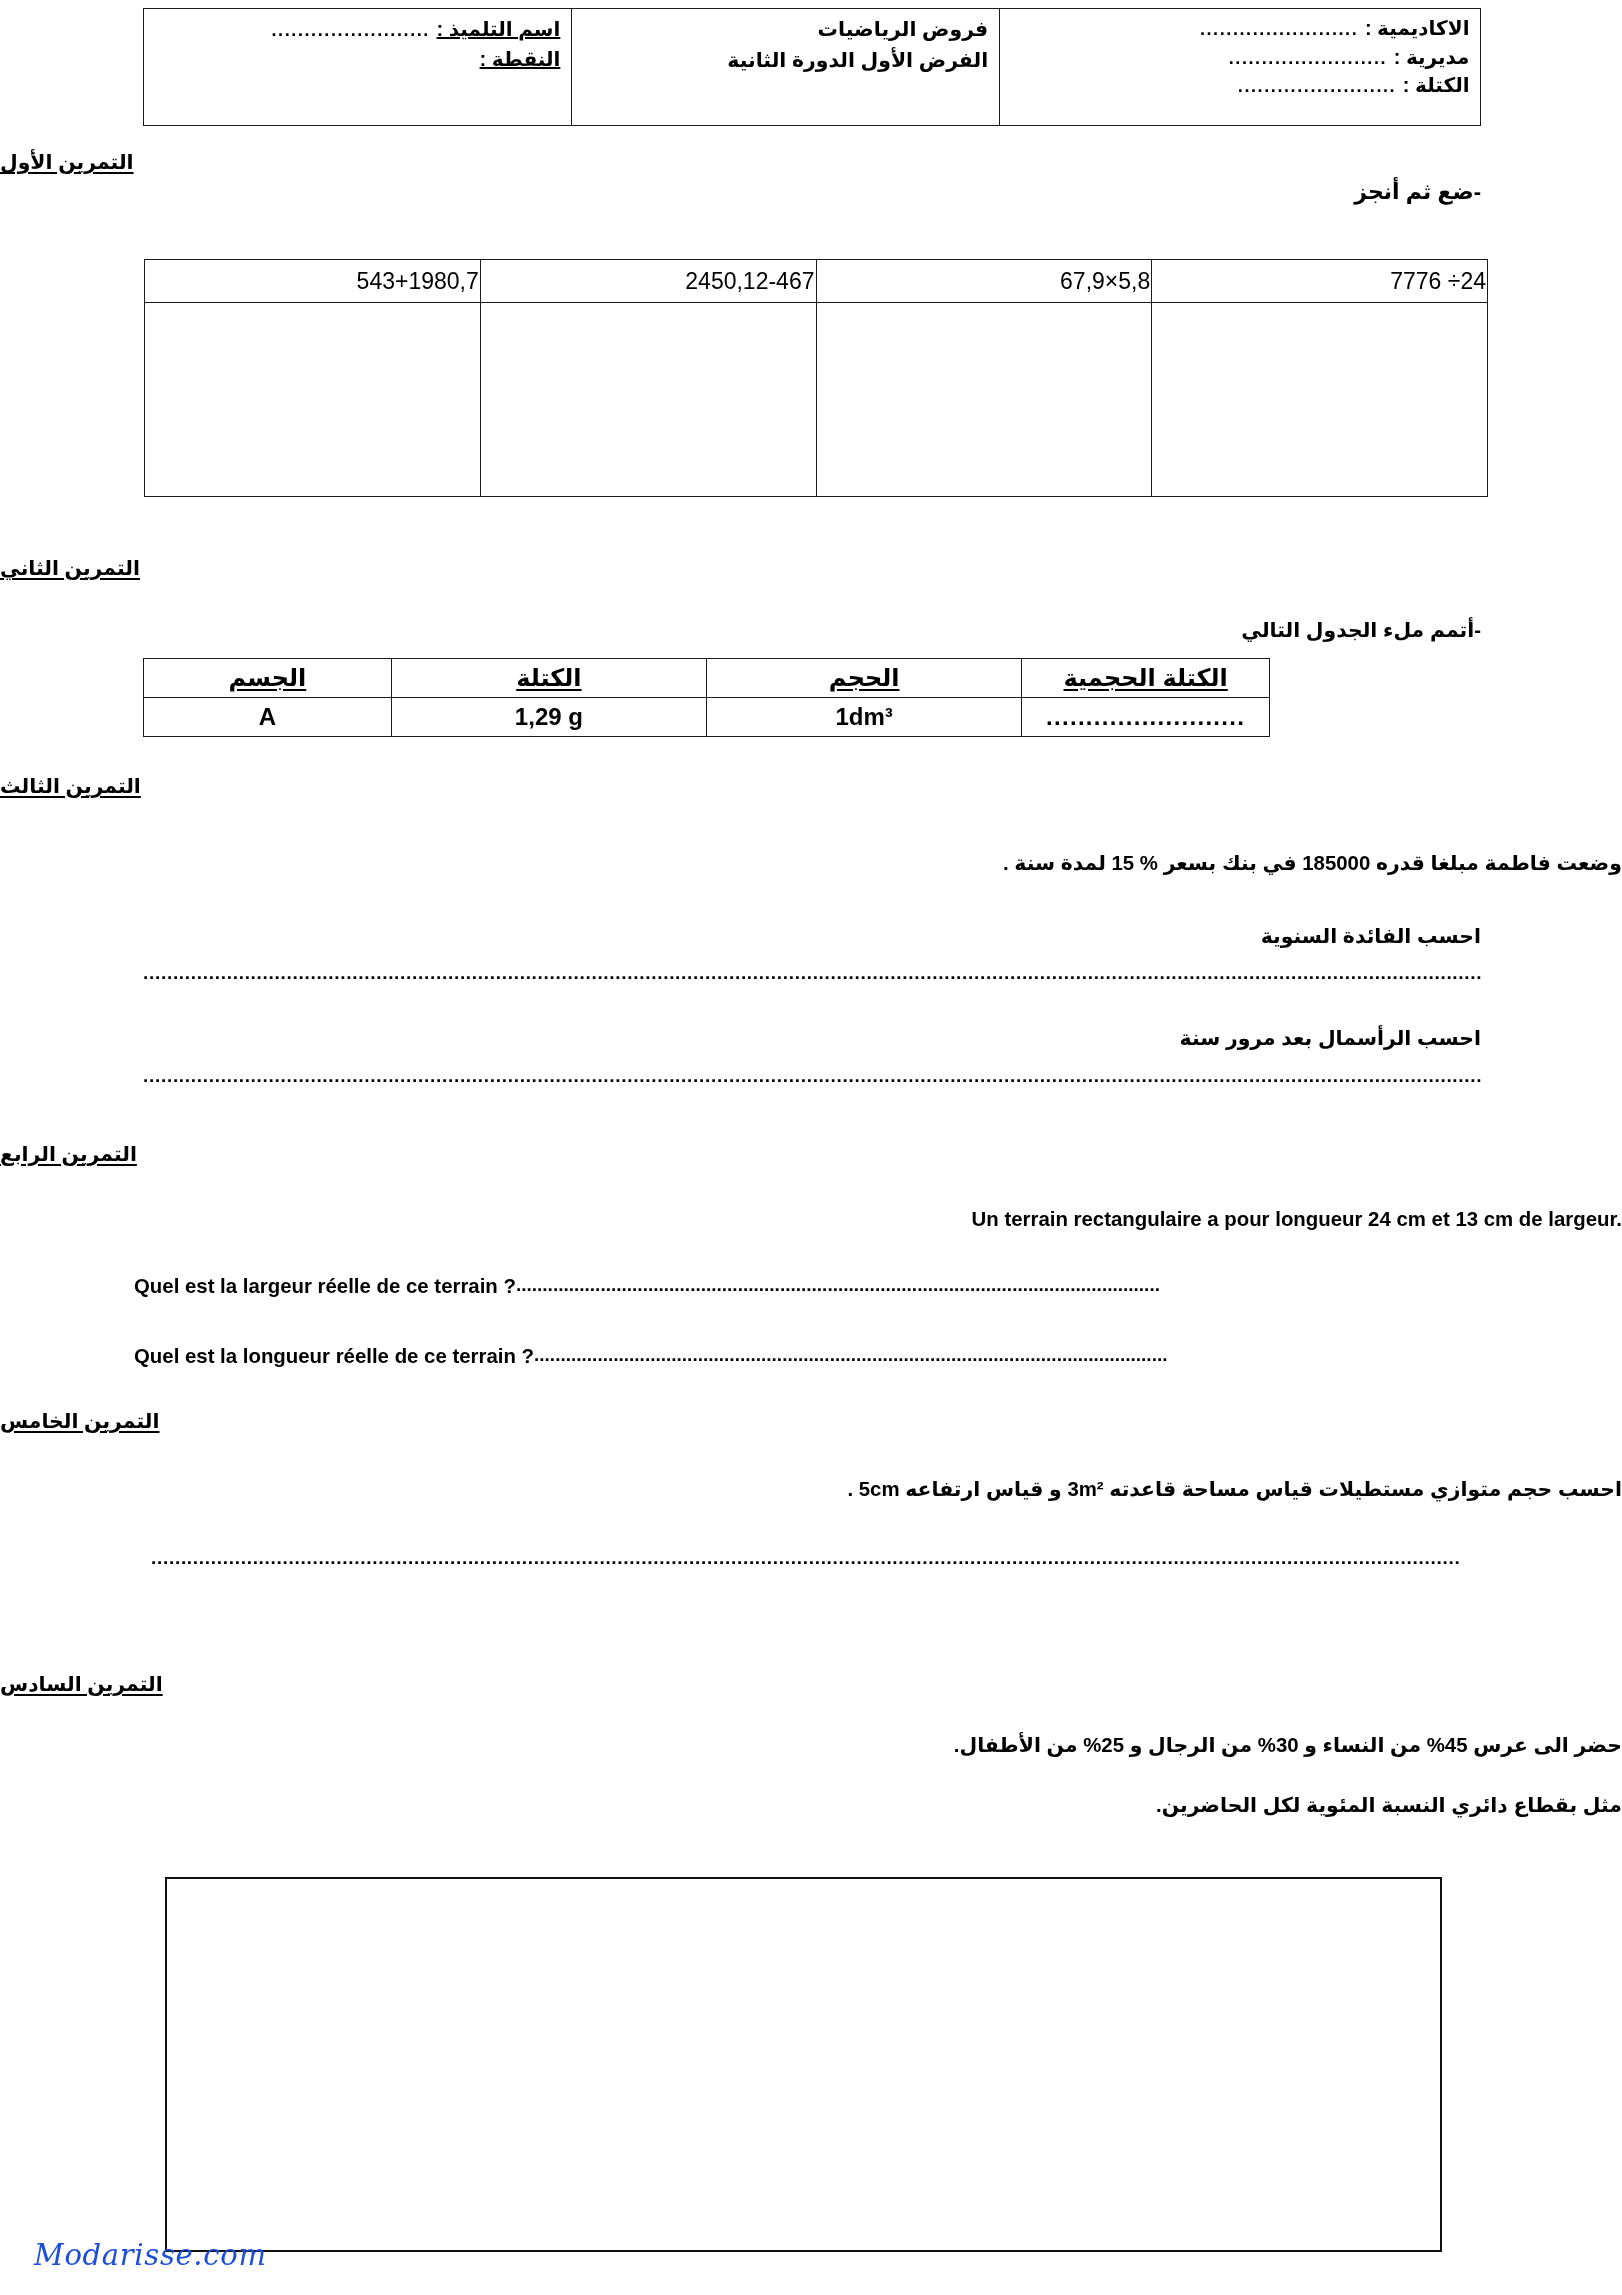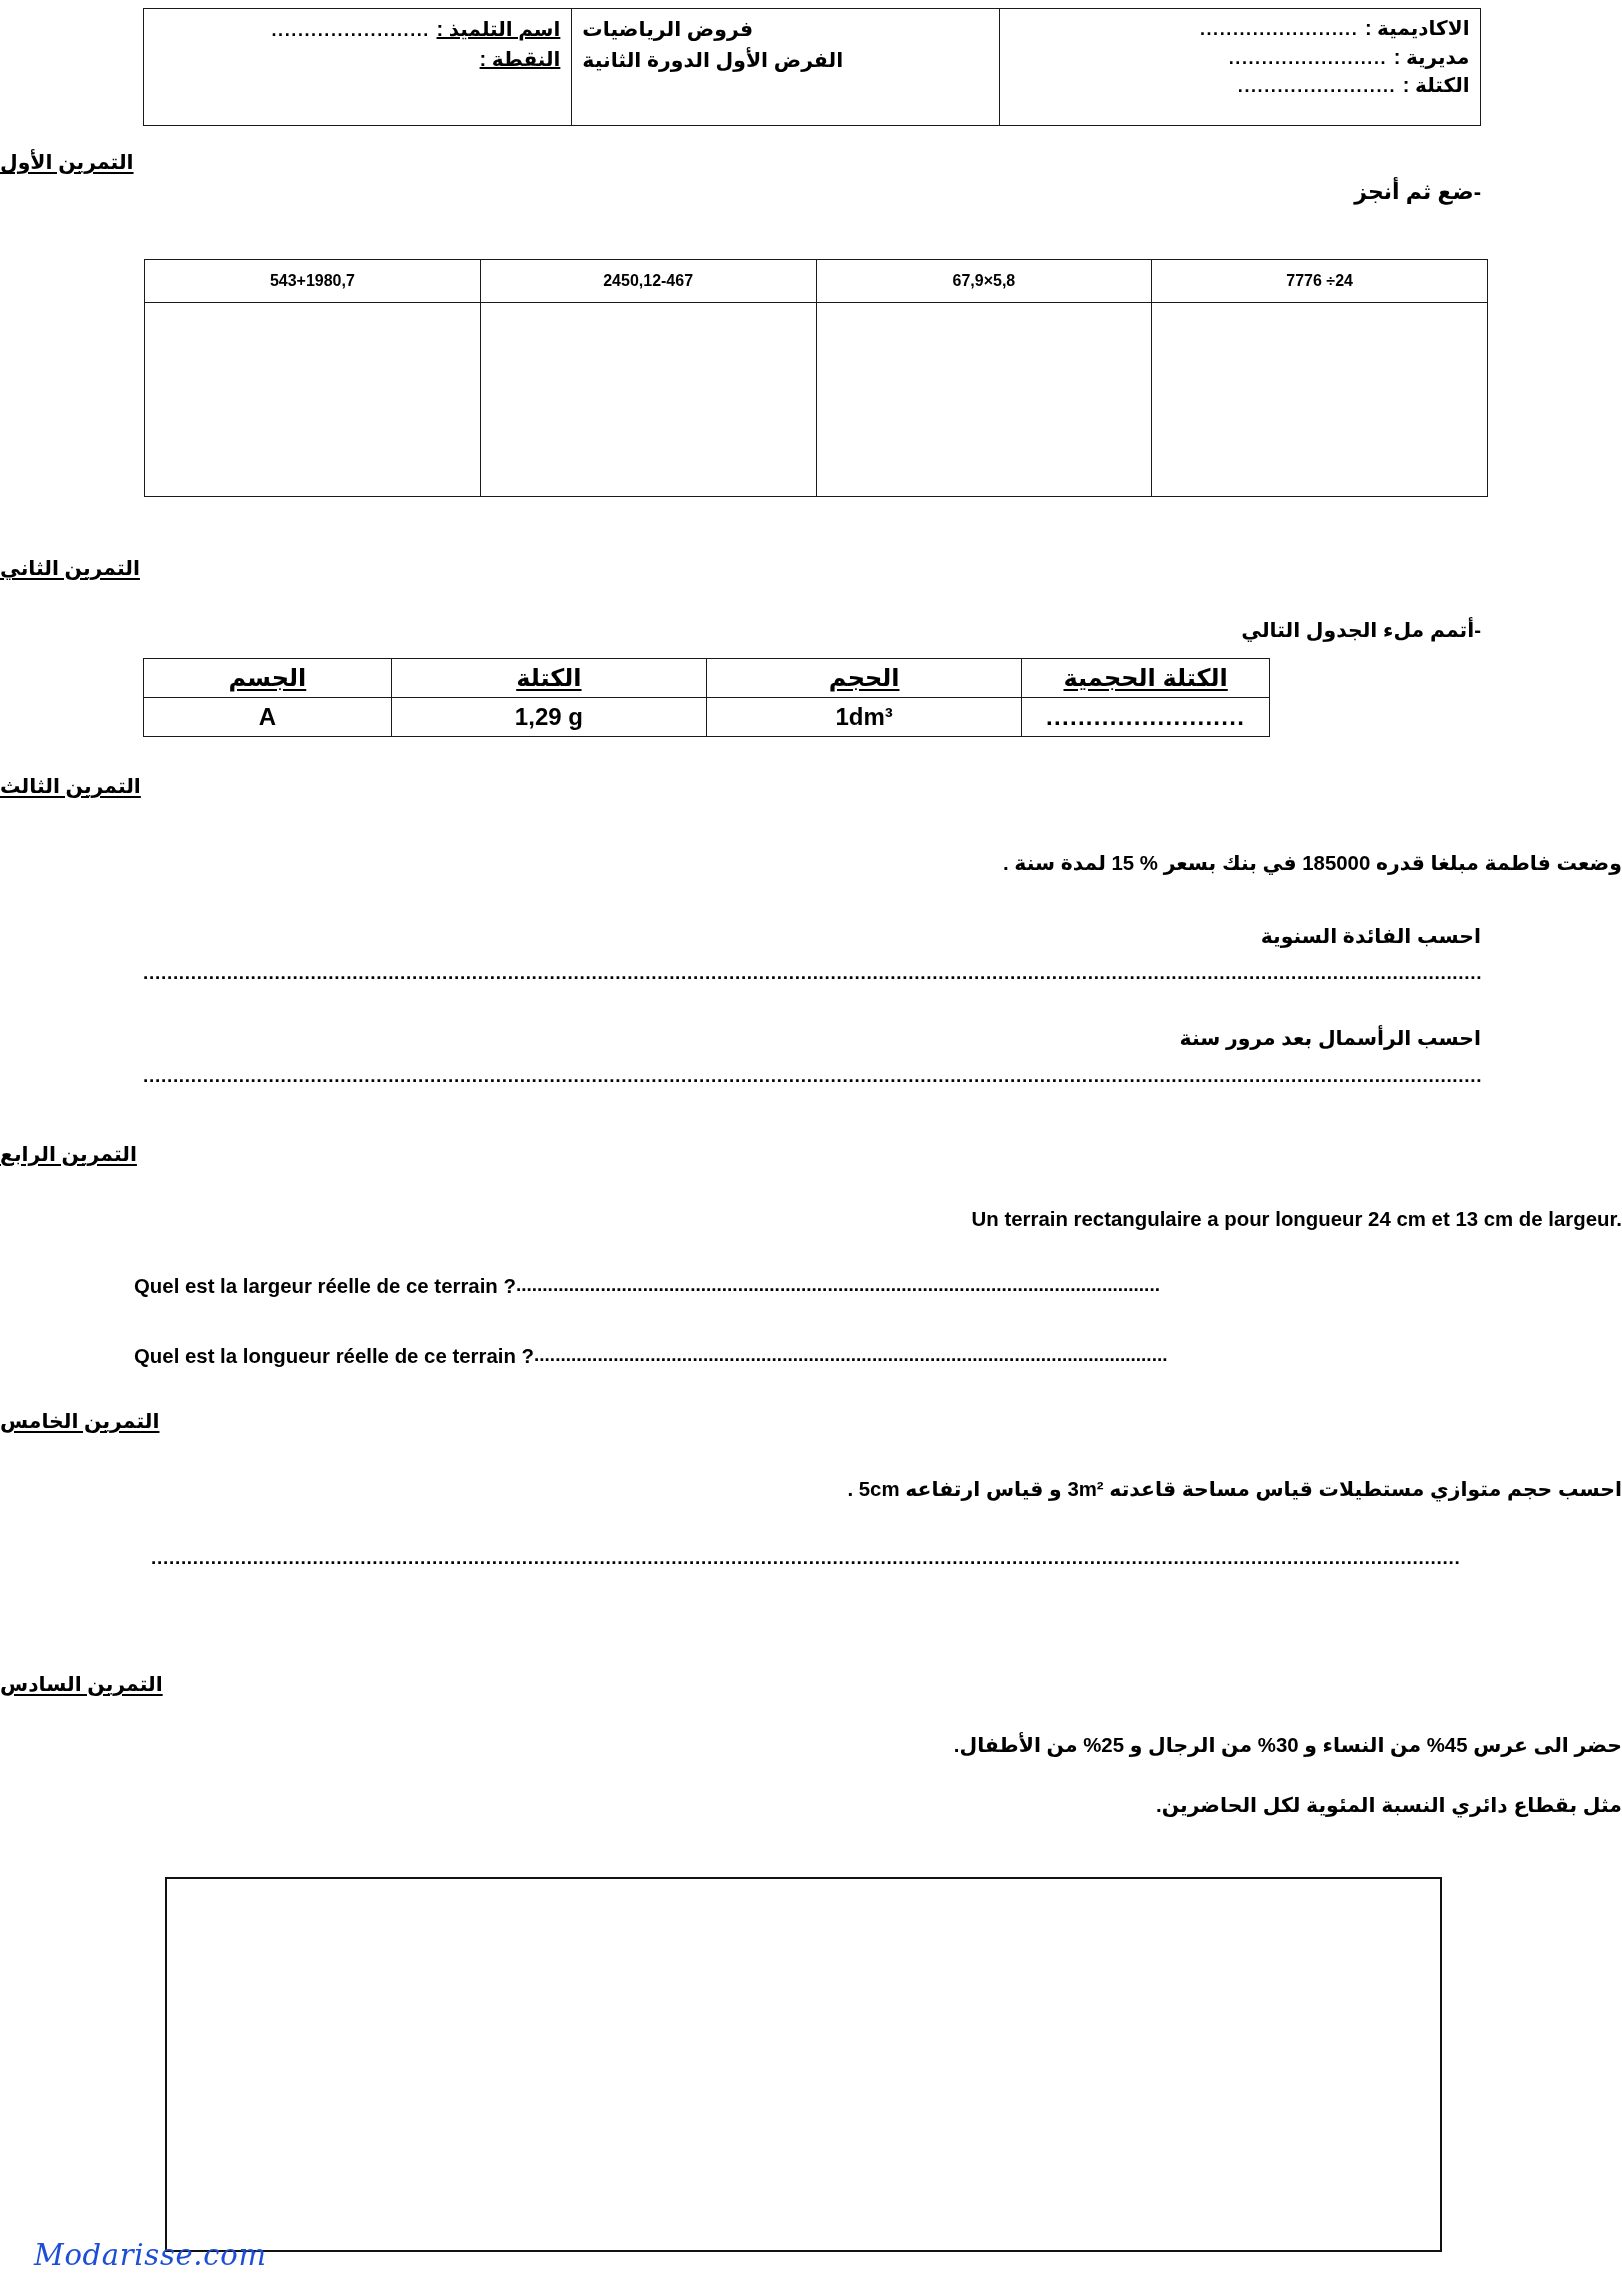--- a/index.html
+++ b/index.html
@@ -55,21 +55,21 @@
     white-space: nowrap;
   }
   .hdr-dots {
     flex: 1 1 auto;
     letter-spacing: 1.6px;
     font-weight: bold;
     overflow: hidden;
     font-size: 18px;
   }
   .hdr-mid-line {
-    text-align: left;
+    text-align: right;
     font-size: 20.4px;
     font-weight: bold;
     line-height: 1.5;
   }
   .hdr-left-line {
     font-size: 20px;
     font-weight: bold;
     line-height: 1.5;
     display: flex;
     gap: 6.6px;
@@ -128,22 +128,23 @@
     table-layout: fixed;
     direction: ltr;
   }
   .ops-table td {
     border: 1.3px solid #1a1a1a;
     text-align: center;
     box-sizing: border-box;
   }
   .ops-table thead td {
     height: 43px;
-    font-size: 16px;
-    font-weight: bold;
+    font-size: 23px;
+    font-weight: normal;
+    text-align: right;
   }
   .ops-table tbody td {
     height: 194px;
   }
 
   
   .dens-table {
     position: absolute;
     top: 658px;
     right: 352px;

